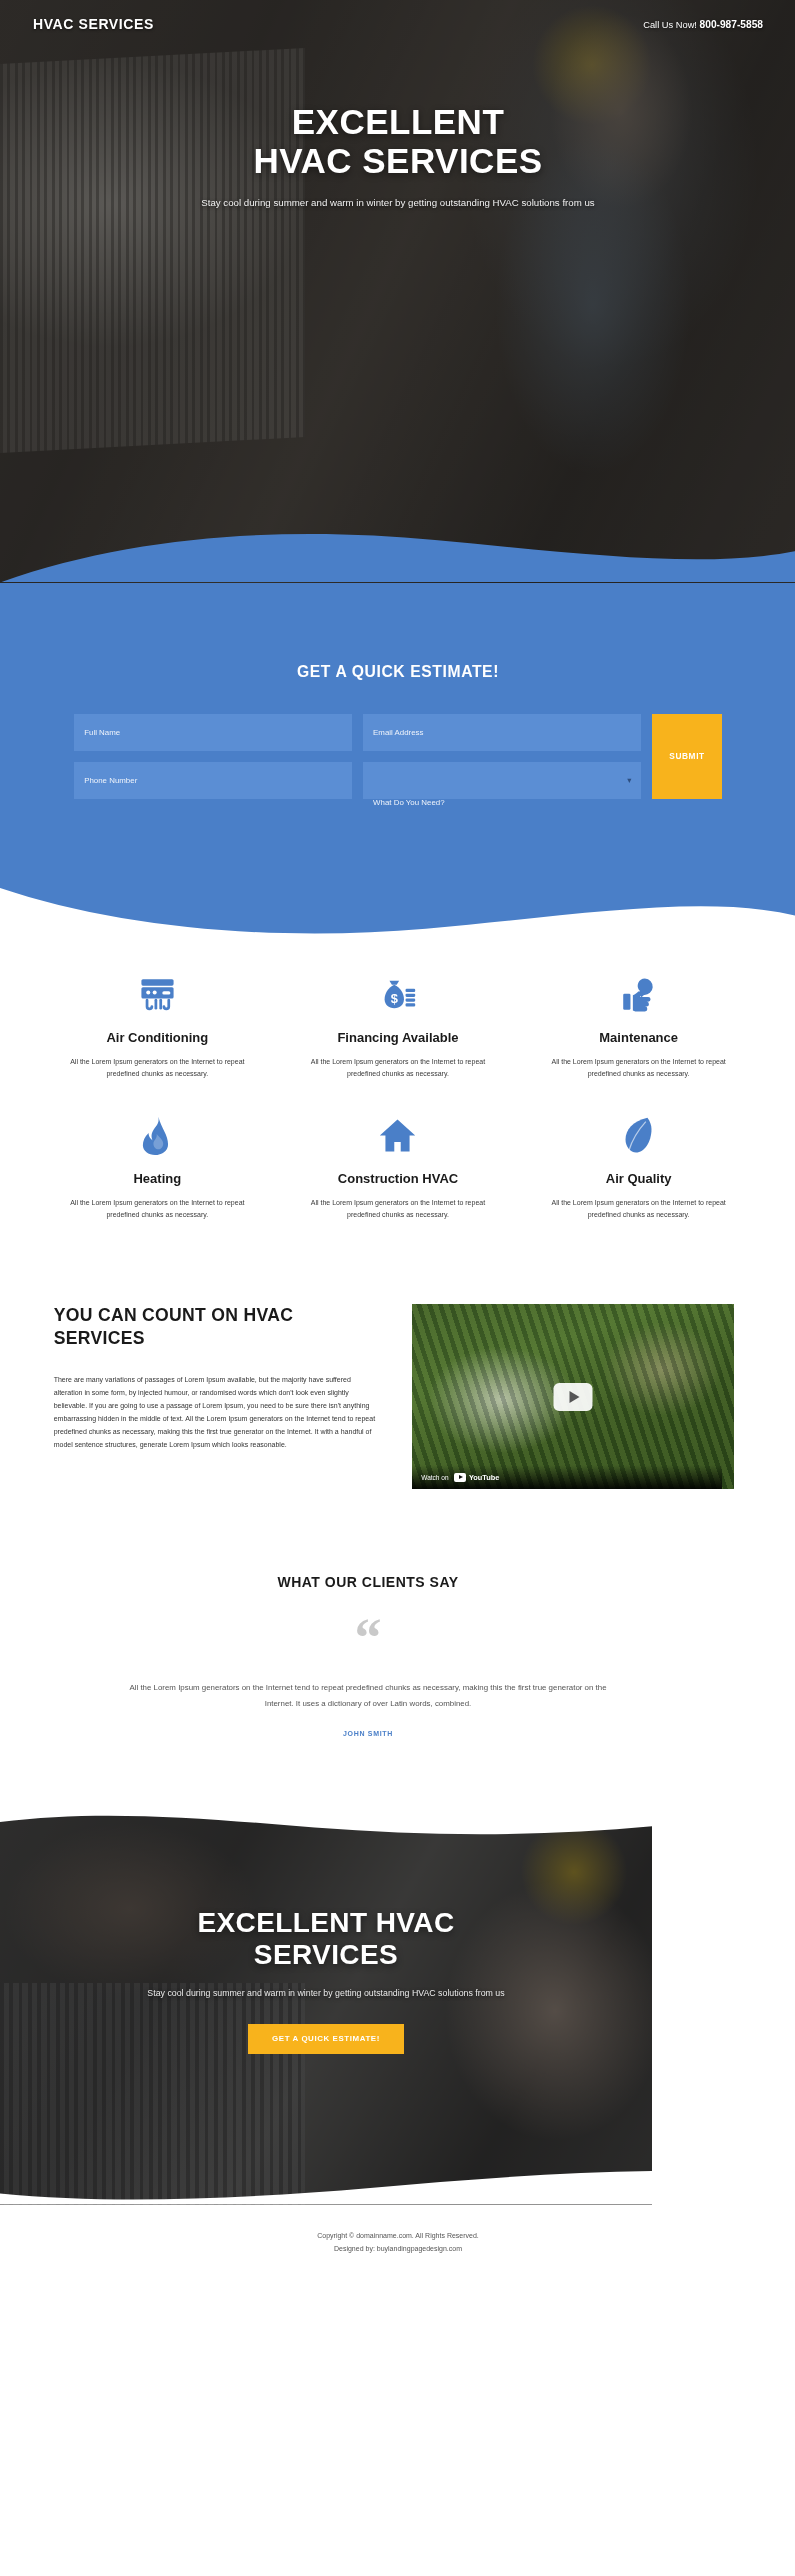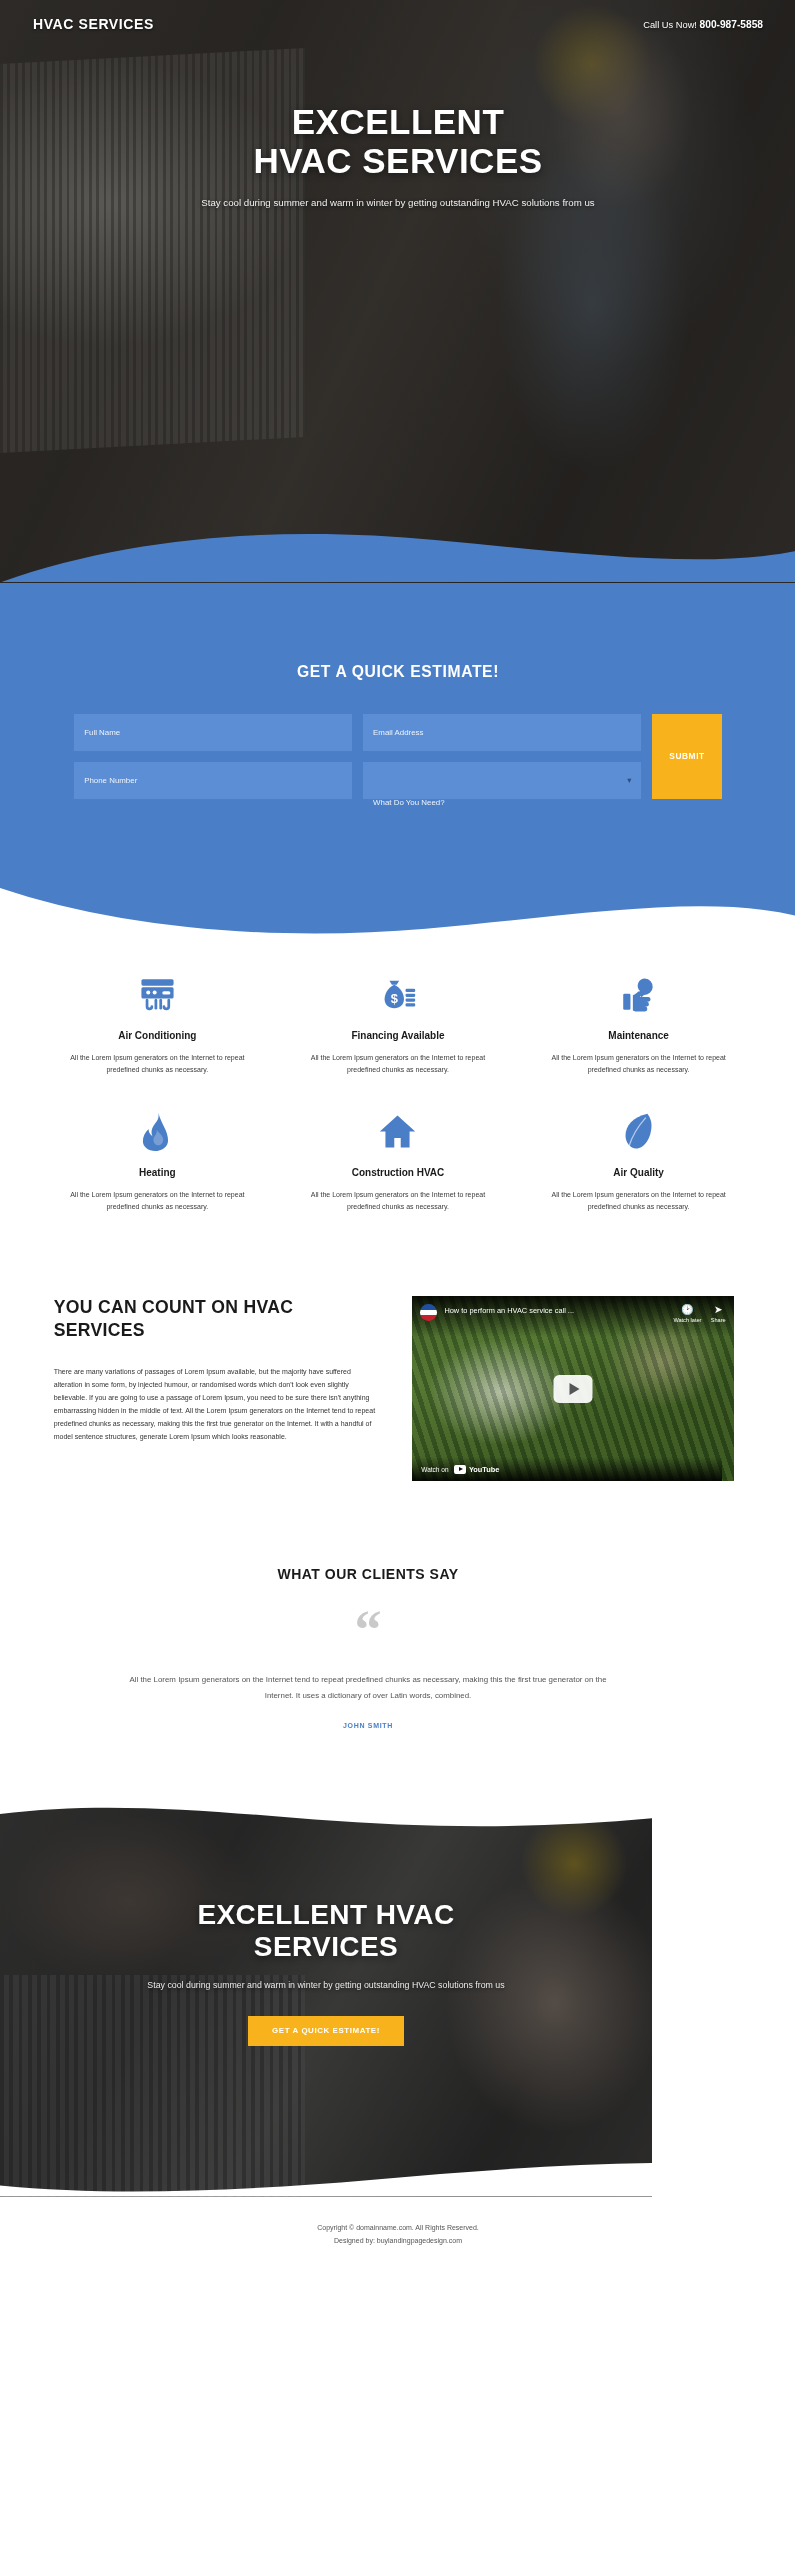--- a/index.html
+++ b/index.html
@@ -119,21 +119,21 @@
   }
 
   
   .services {
     width:722px; margin:0 auto; padding:72px 0 37px;
     display:flex; flex-wrap:wrap;
   }
   .svc { width:33.333%; padding:13px 26px 20.4px; text-align:center; }
   .svc .ico { height:44px; display:flex; align-items:center; justify-content:center; margin-bottom:13px; }
   .svc .ico svg { fill:#4a7fc8; }
-  .svc h3 { font-size:10px; font-weight:bold; color:#1a1a1a; margin-bottom:11px; }
+  .svc h3 { font-size:13px; font-weight:bold; color:#1a1a1a; margin-bottom:11px; }
   .svc p { font-size:7px; line-height:1.75; color:#3a3a3a; }
 
   
   .countup {
     width:722px; margin:0 auto; padding:26px 0 37px;
     display:flex; gap:33px; align-items:flex-start;
   }
   .countup .left { width:342px; padding-left:16.7px; }
   .countup h2 {
     font-size:17.6px; line-height:1.3; font-weight:bold;
@@ -371,32 +371,20 @@
 
 <section class="countup">
   <div class="left">
     <h2>YOU CAN COUNT ON HVAC SERVICES</h2>
     <p>There are many variations of passages of Lorem Ipsum available, but the majority have suffered alteration in some form, by injected humour, or randomised words which don't look even slightly believable. If you are going to use a passage of Lorem Ipsum, you need to be sure there isn't anything embarrassing hidden in the middle of text. All the Lorem Ipsum generators on the Internet tend to repeat predefined chunks as necessary, making this the first true generator on the Internet. It with a handful of model sentence structures, generate Lorem Ipsum which looks reasonable.</p>
   </div>
 
   <div class="video">
     <div class="vid-photo"></div>
 
-    <div class="vid-top">
-      <div class="vid-avatar"></div>
-      <div class="vid-title">How to perform an HVAC service call ...</div>
-      <div class="vid-act">
-        <span class="g">🕑</span>
-        <span>Watch later</span>
-      </div>
-      <div class="vid-act">
-        <span class="g">➤</span>
-        <span>Share</span>
-      </div>
-    </div>
 
     <div class="play"></div>
 
     <div class="vid-bot">
       <span class="wo">Watch on</span>
       <span class="yt-badge">
         <span class="yt-box"></span>
         <span class="yt-word">YouTube</span>
       </span>
     </div>

